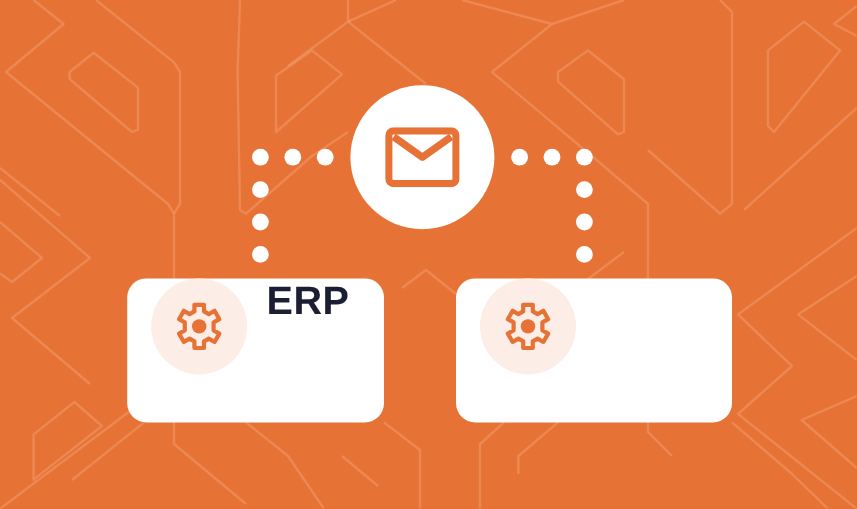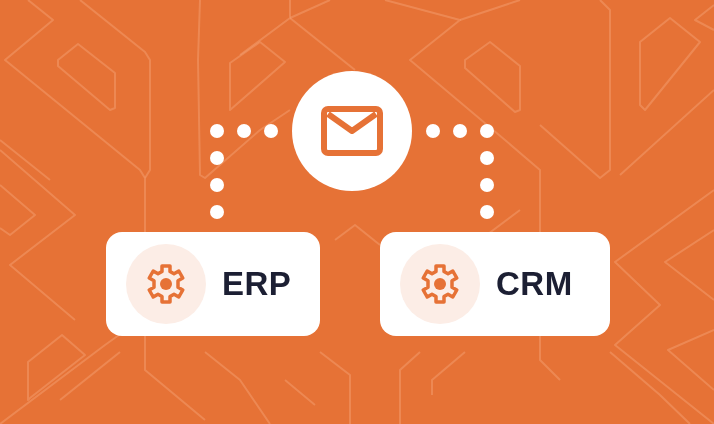--- a/index.html
+++ b/index.html
@@ -1,20 +1,20 @@
 <!DOCTYPE html>
 <html><head>
   <meta charset="utf-8">
   <style>
     html, body { margin: 0; padding: 0; }
     body { width: 714px; height: 424px; overflow: hidden; position: relative; background: #e67236; font-family: "Liberation Sans", sans-serif; }
     .bg { position: absolute; left: 0; top: 0; width: 714px; height: 424px; }
     .hub { position: absolute; left: 292px; top: 71px; width: 120px; height: 120px; border-radius: 50%; background: #ffffff; display: flex; align-items: center; justify-content: center; }
     .dot { position: absolute; width: 14px; height: 14px; border-radius: 50%; background: #ffffff; }
-    .card { position: absolute; top: 232px; height: 104px; background: #ffffff; border-radius: 16px; display: flex; align-items: center; box-sizing: border-box; padding-left: 20px; }
+    .card { position: absolute; top: 232px; height: 120px; background: #ffffff; border-radius: 16px; display: flex; box-sizing: border-box; padding-left: 20px; }
     .card.erp { left: 106px; width: 214px; }
     .card.crm { left: 380px; width: 230px; }
     .icon-circle { width: 80px; height: 80px; border-radius: 50%; background: #fcede6; display: flex; align-items: center; justify-content: center; flex: none; }
     .label { margin-left: 16px; font-size: 33px; font-weight: bold; color: #1c1f33; letter-spacing: 0.5px; }
   </style>
 </head>
 <body>
 
 <svg class="bg" viewBox="0 0 714 424" xmlns="http://www.w3.org/2000/svg">
   <g fill="none" stroke="#f29a6c" stroke-opacity="0.55" stroke-width="2" stroke-linejoin="round">
@@ -95,14 +95,13 @@
   <span class="label">ERP</span>
 </div>
 
 <div class="card crm">
   <div class="icon-circle">
     <svg width="42" height="42" viewBox="0 0 42 42" xmlns="http://www.w3.org/2000/svg">
       <path d="M17 3 H25 V8.5 L29 10.8 L33.8 8 L37.8 15 L33 17.7 V24.3 L37.8 27 L33.8 34 L29 31.2 L25 33.5 V39 H17 V33.5 L13 31.2 L8.2 34 L4.2 27 L9 24.3 V17.7 L4.2 15 L8.2 8 L13 10.8 L17 8.5 Z" fill="none" stroke="#e67236" stroke-width="3.5" stroke-linejoin="round"></path>
       <circle cx="21" cy="21" r="6" fill="#e67236"></circle>
     </svg>
   </div>
-  <span class="label">CRM</span>
 </div>
 
 </body></html>

